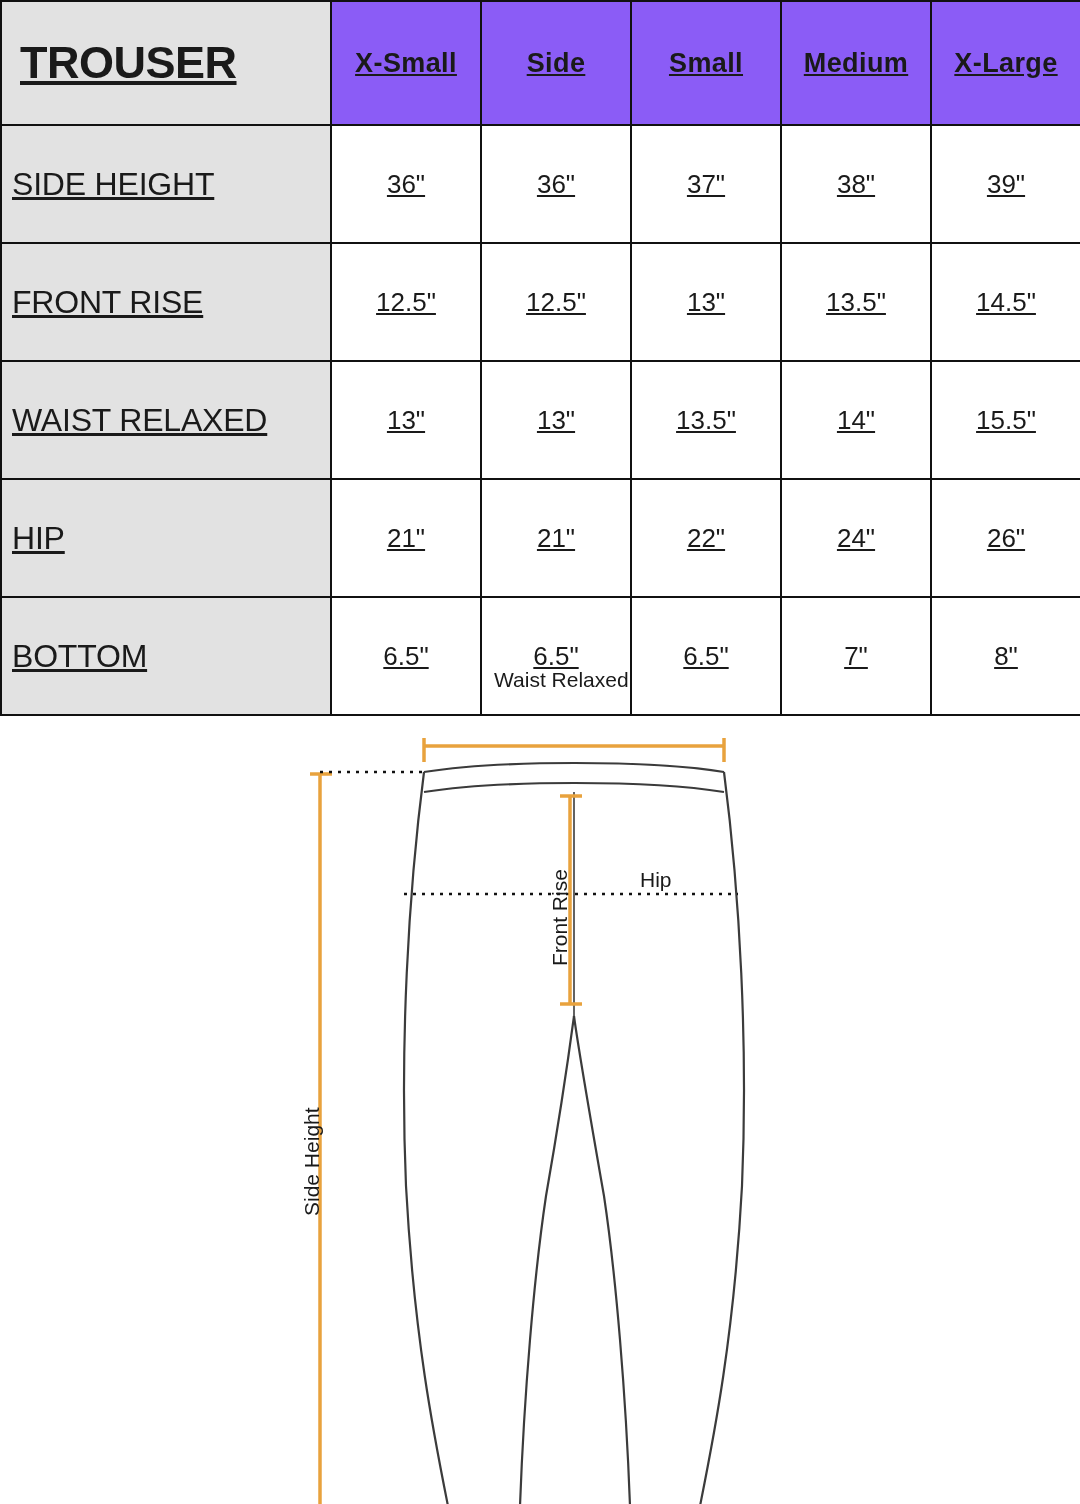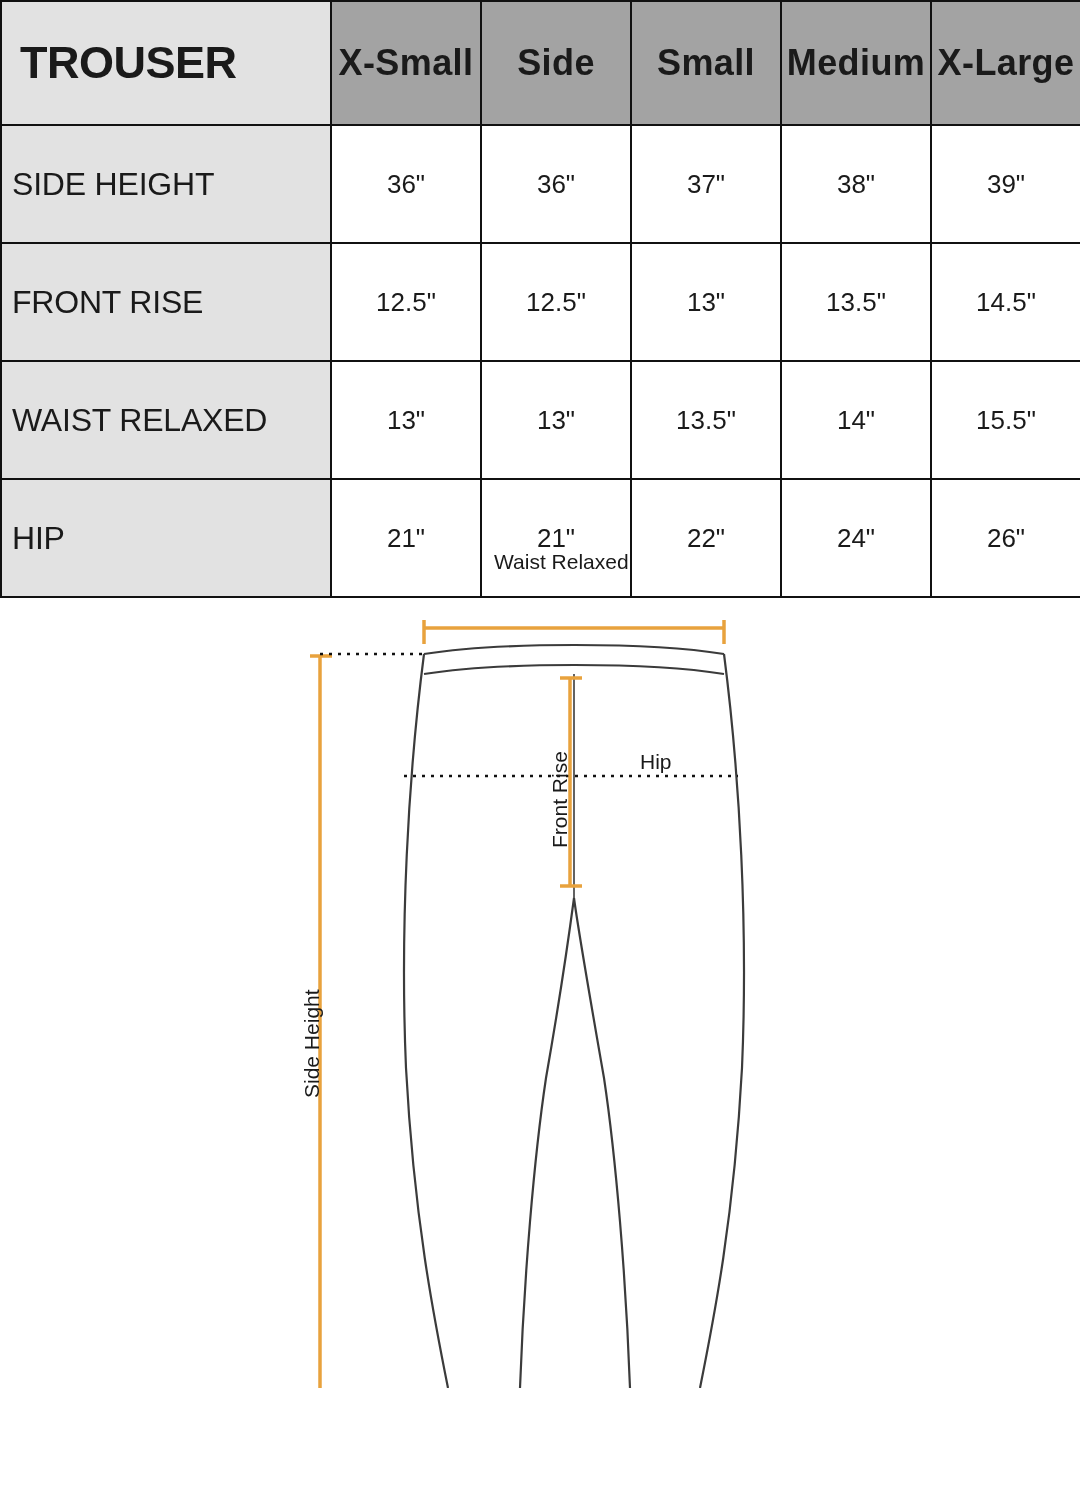--- a/index.html
+++ b/index.html
@@ -21,34 +21,35 @@
     width: 1080px;
     border-collapse: collapse;
     table-layout: fixed;
   }
   .size-table td, .size-table th {
     border: 2px solid #111;
     padding: 0;
     text-align: center;
     vertical-align: middle;
     box-sizing: border-box;
+    text-decoration: underline;
   }
   .size-table .corner-cell {
     background: #e2e2e2;
     width: 330px;
     height: 124px;
     text-align: left;
     font-size: 45px;
     font-weight: bold;
     letter-spacing: -0.5px;
     padding-left: 18px;
   }
   .size-table .col-head {
-    background: #a3a3a3;
-    font-size: 36px;
+    background: #8b5cf6;
+    font-size: 27px;
     font-weight: bold;
     letter-spacing: 0.4px;
     height: 124px;
   }
   .size-table .row-head {
     background: #e2e2e2;
     text-align: left;
     font-size: 32px;
     font-weight: normal;
     letter-spacing: -0.2px;
@@ -136,20 +137,28 @@
       <td class="val">15.5"</td>
     </tr>
     <tr>
       <td class="row-head">HIP</td>
       <td class="val">21"</td>
       <td class="val">21"</td>
       <td class="val">22"</td>
       <td class="val">24"</td>
       <td class="val">26"</td>
     </tr>
+    <tr>
+      <td class="row-head">BOTTOM</td>
+      <td class="val">6.5"</td>
+      <td class="val">6.5"</td>
+      <td class="val">6.5"</td>
+      <td class="val">7"</td>
+      <td class="val">8"</td>
+    </tr>
   </tbody>
 </table>
 
 <div class="diagram-wrap">
   <svg width="1080" height="790" viewBox="0 0 1080 790">
 
     <g fill="none" stroke="#3b3b3b" stroke-width="2.2">
 
       <path d="M424 56 C 500 44, 650 44, 724 56"></path>
 

